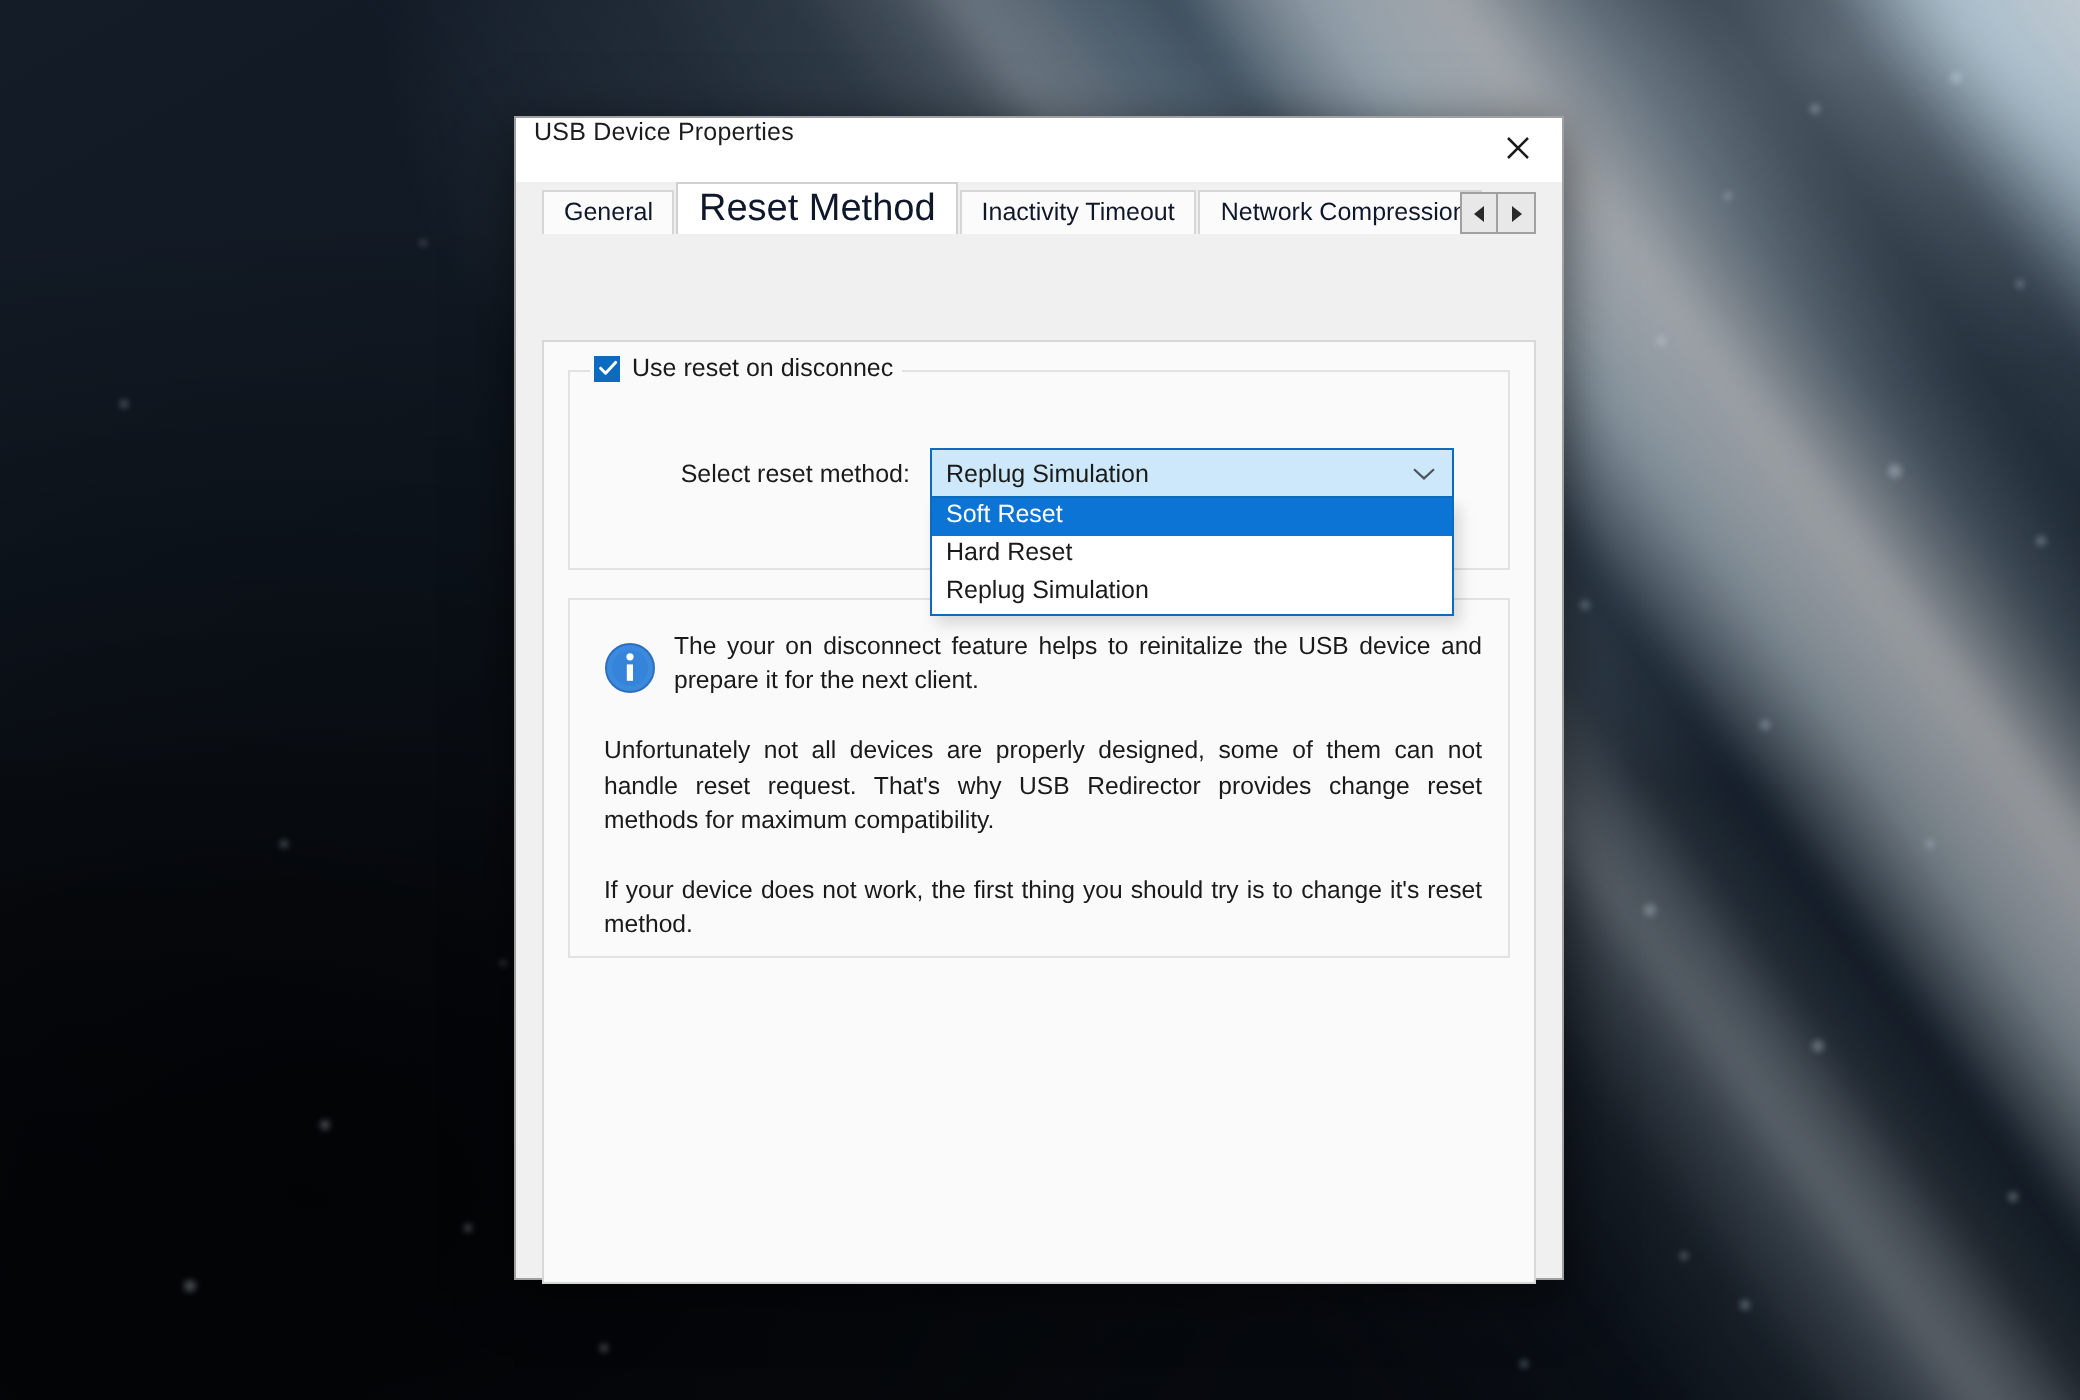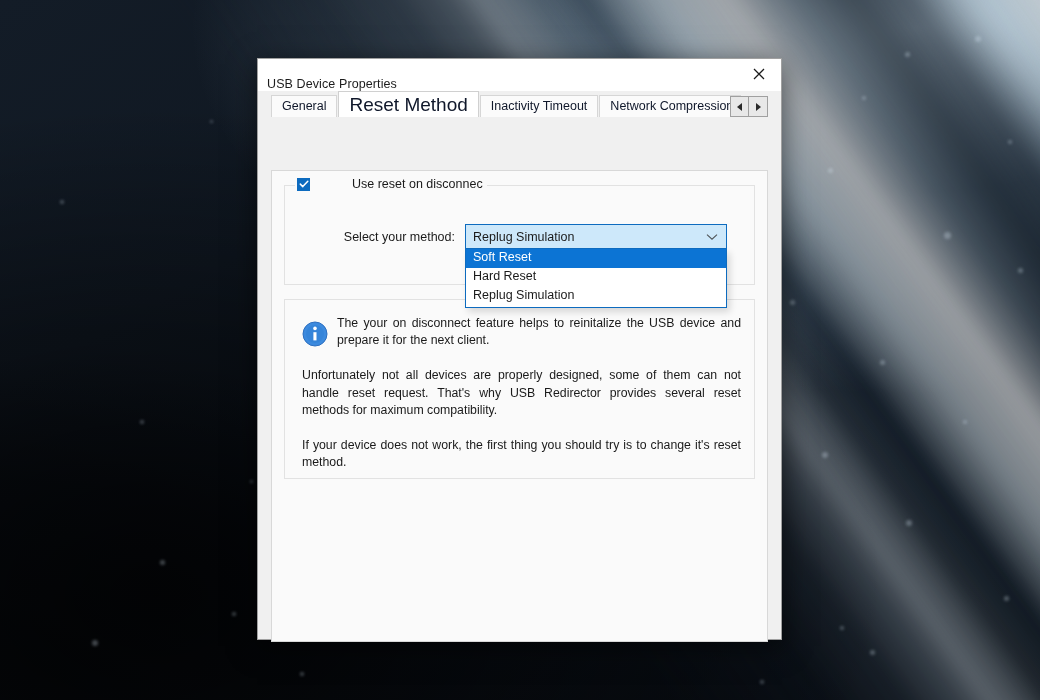--- a/index.html
+++ b/index.html
@@ -86,21 +86,21 @@
     width: 525px; height: 582px;
     background: #f0f0f0;
     border: 1px solid #a0a0a0;
     box-shadow: 0 6px 26px rgba(0,0,0,0.55);
     font-size: 12px;
     color: #1a1a1a;
   }
   .titlebar {
     height: 32px;
     background: #ffffff;
-    display: flex; align-items: flex-end;
+    display: flex; align-items: flex-start;
     position: relative;
   }
   .title-text {
     padding-left: 9px;
     font-size: 12.5px;
     color: #1c1c1c;
     letter-spacing: 0.1px;
   }
   .close-btn {
     position: absolute; right: 0; top: 0;
@@ -182,21 +182,20 @@
 
   .gb-legend {
     position: absolute;
     top: -9px; left: 10px;
     background: #fafafa;
     padding: 0 4px 0 2px;
     display: flex; align-items: center;
     font-size: 12.5px;
     color: #1a1a1a;
     white-space: nowrap;
-    gap: 36px;
   }
   .chk {
     width: 13px; height: 13px;
     background: #0d6bbf;
     border: 1px solid #0d6bbf;
     margin-right: 6px;
     display: flex; align-items: center; justify-content: center;
     flex: 0 0 auto;
     cursor: default;
   }
@@ -386,21 +385,21 @@
         <div class="gb-legend">
           <span class="chk">
             <svg width="10" height="10" viewBox="0 0 10 10">
               <path d="M1.3 5.1 L3.8 7.6 L8.8 2.2" stroke="#ffffff" stroke-width="1.5" fill="none" stroke-linecap="round" stroke-linejoin="round"></path>
             </svg>
           </span>
           <span>Use reset on disconnec</span>
         </div>
 
         <div class="field-row">
-          <div class="field-label">Select your method:</div>
+          <div class="field-label">Select reset method:</div>
           <div class="combo-wrap">
             <div class="combo">
               <span class="combo-value">Replug Simulation</span>
               <span class="chev">
                 <svg width="12" height="8" viewBox="0 0 12 8">
                   <path d="M1 1.6 L6 6.2 L11 1.6" stroke="#303030" stroke-width="1.1" fill="none"></path>
                 </svg>
               </span>
             </div>
             <div class="combo-list">
@@ -422,21 +421,21 @@
         <div class="info-icon">
           <svg width="26" height="26" viewBox="0 0 26 26">
             <circle cx="13" cy="13" r="12" fill="#3c8ade" stroke="#2d6fc0" stroke-width="1"></circle>
             <circle cx="13" cy="13" r="9" fill="#2f7fd6" opacity="0.55"></circle>
             <circle cx="13" cy="7.4" r="1.8" fill="#ffffff"></circle>
             <path d="M11.4 11.2 h3.1 v8.2 h-3.1 z" fill="#ffffff"></path>
           </svg>
         </div>
         <div class="info-body">
           <p class="info-p first">The your on disconnect feature helps to reinitalize the USB device and prepare it for the next client.</p>
-          <p class="info-p second">Unfortunately not all devices are properly designed, some of them can not handle reset request. That's why USB Redirector provides several reset methods for maximum compatibility.</p>
+          <p class="info-p second">Unfortunately not all devices are properly designed, some of them can not handle reset request. That's why USB Redirector provides change reset methods for maximum compatibility.</p>
           <p class="info-p">If your device does not work, the first thing you should try is to change it's reset method.</p>
         </div>
       </div>
     </div>
 
     <div class="btn-row">
       <div class="btn default">OK</div>
       <div class="btn">Cancel</div>
       <div class="btn">Apply</div>
     </div>

